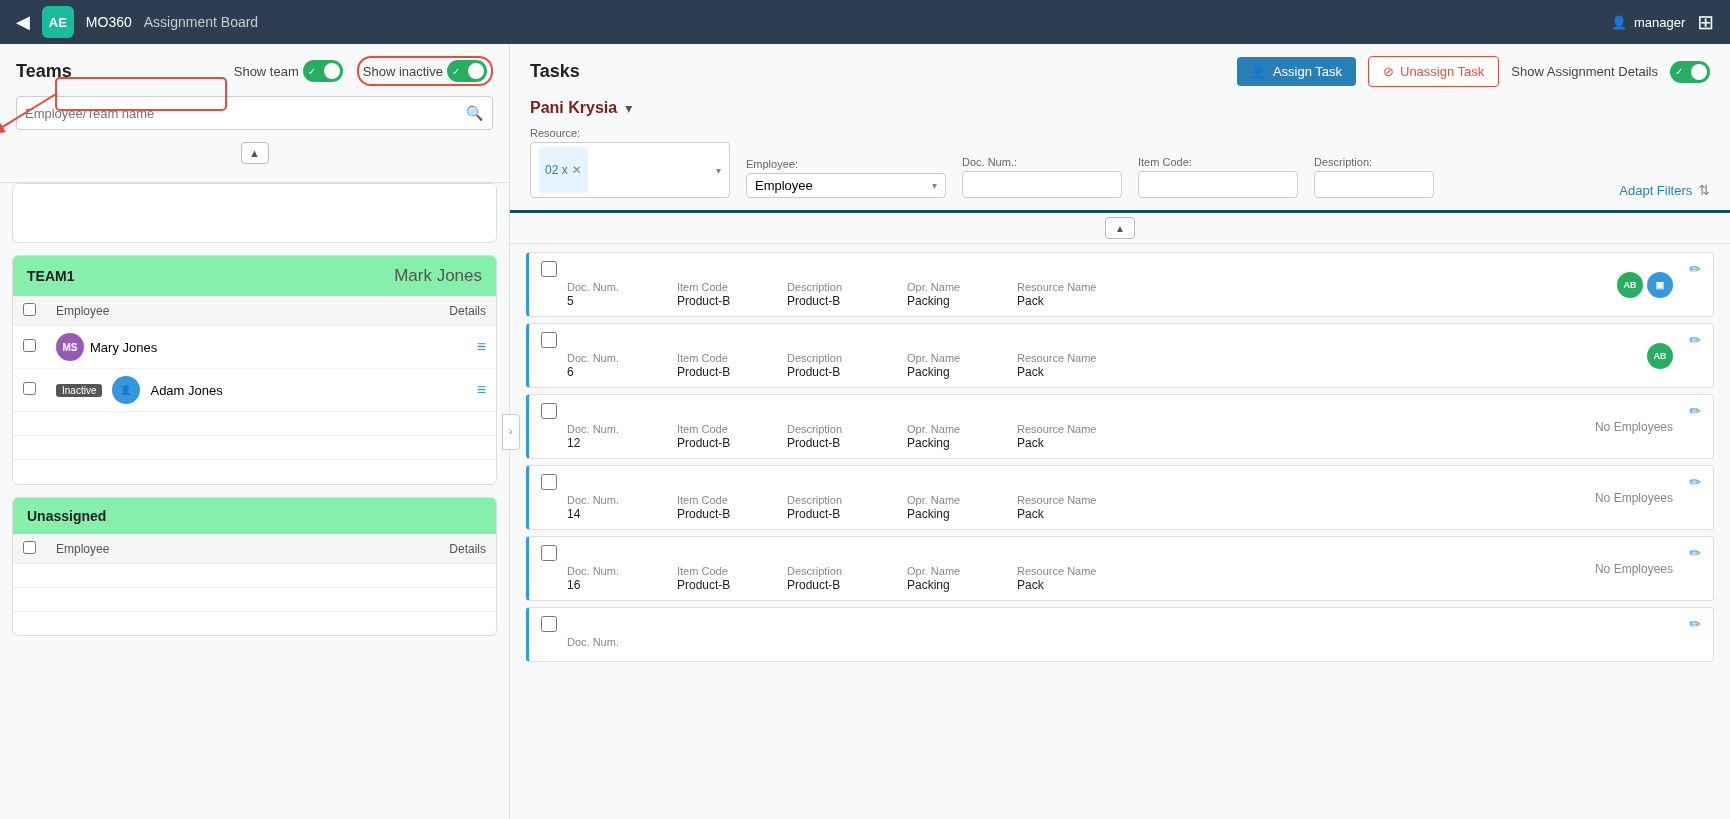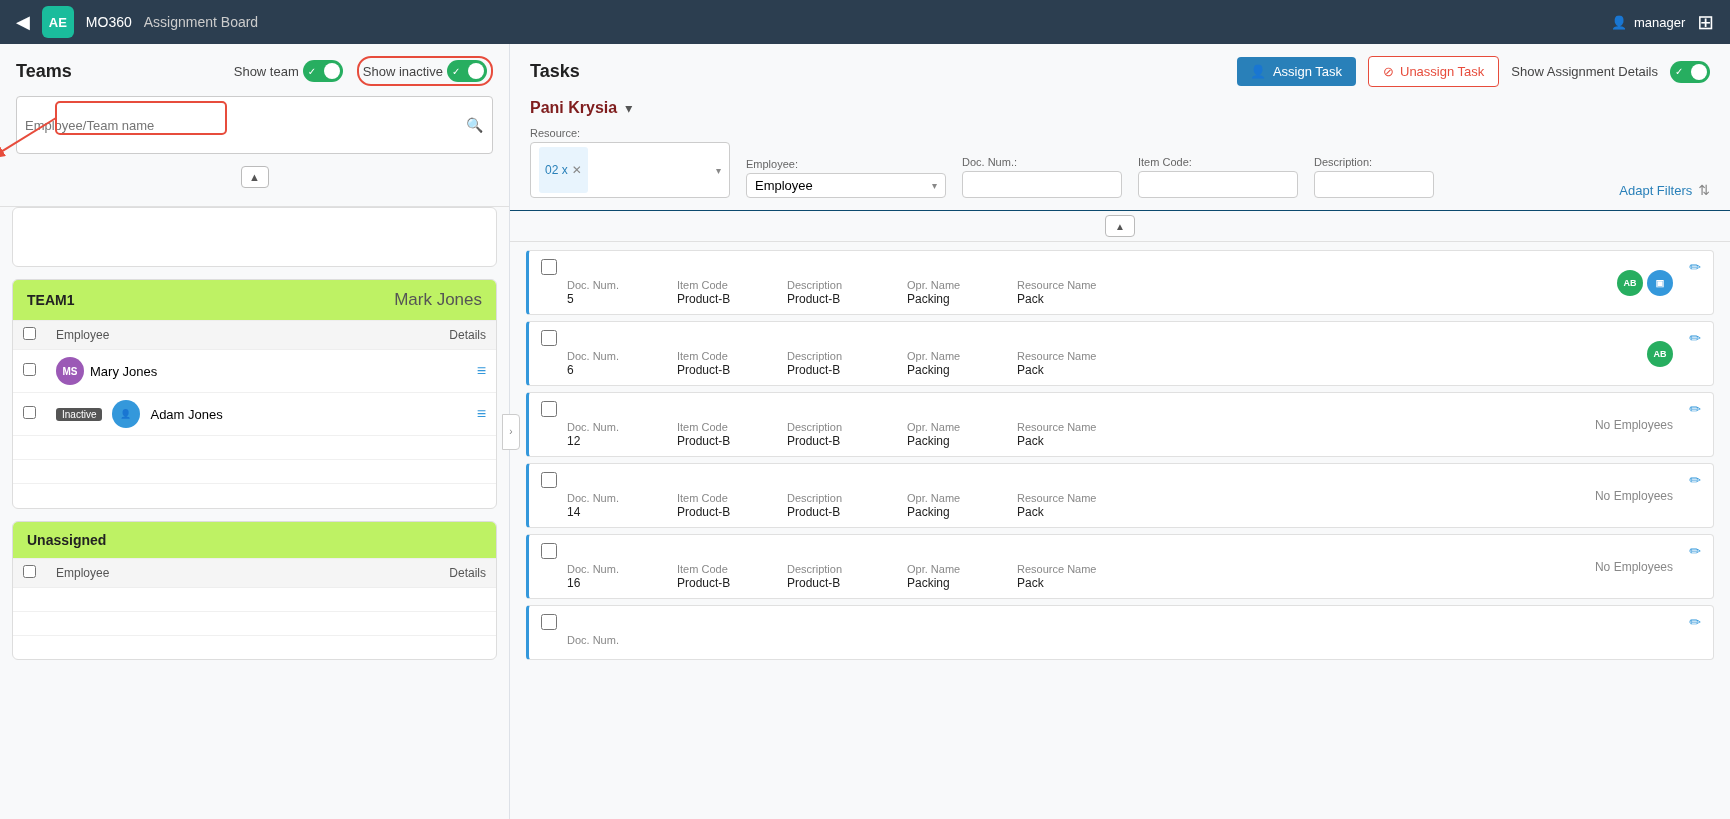--- a/index.html
+++ b/index.html
@@ -121,21 +121,21 @@
       border-radius: 14px;
       padding: 2px 4px;
     }
 
     .search-box {
       display: flex;
       align-items: center;
       border: 1px solid #ccc;
       border-radius: 4px;
       background: #fff;
-      padding: 20px 8px;
+      padding: 8px 8px;
       gap: 24px;
     }
     .search-box input {
       border: none;
       outline: none;
       font-size: 13px;
       color: #888;
       flex: 1;
     }
     .search-icon { color: #888; font-size: 14px; }
@@ -168,21 +168,21 @@
       border: 1px solid #ddd;
       border-radius: 6px;
       margin-bottom: 12px;
       overflow: hidden;
     }
     .team-header {
       display: flex;
       align-items: center;
       justify-content: space-between;
       padding: 10px 14px;
-      background: #bef264;
+      background: #86efac;
       border-bottom: 1px solid #eee;
       font-weight: 600;
       font-size: 14px;
     }
     .team-name { color: #222; }
     .team-manager { color: #555; font-weight: 400; font-size: 17px; }
 
     .team-table { width: 100%; border-collapse: collapse; }
     .team-table th {
       text-align: left;
@@ -235,21 +235,21 @@
     .right-panel {
       flex: 1;
       display: flex;
       flex-direction: column;
       background: #f8f9fa;
       overflow: hidden;
     }
 
     .right-header {
       padding: 12px 20px;
-      border-bottom: 1px solid #0c4a6e;
+      border-bottom: 3px solid #0c4a6e;
       background: #f8f9fa;
     }
     .right-header-top {
       display: flex;
       align-items: center;
       justify-content: space-between;
       margin-bottom: 12px;
     }
     .tasks-title { font-size: 18px; font-weight: 600; color: #222; }
     .header-actions { display: flex; align-items: center; gap: 12px; }

